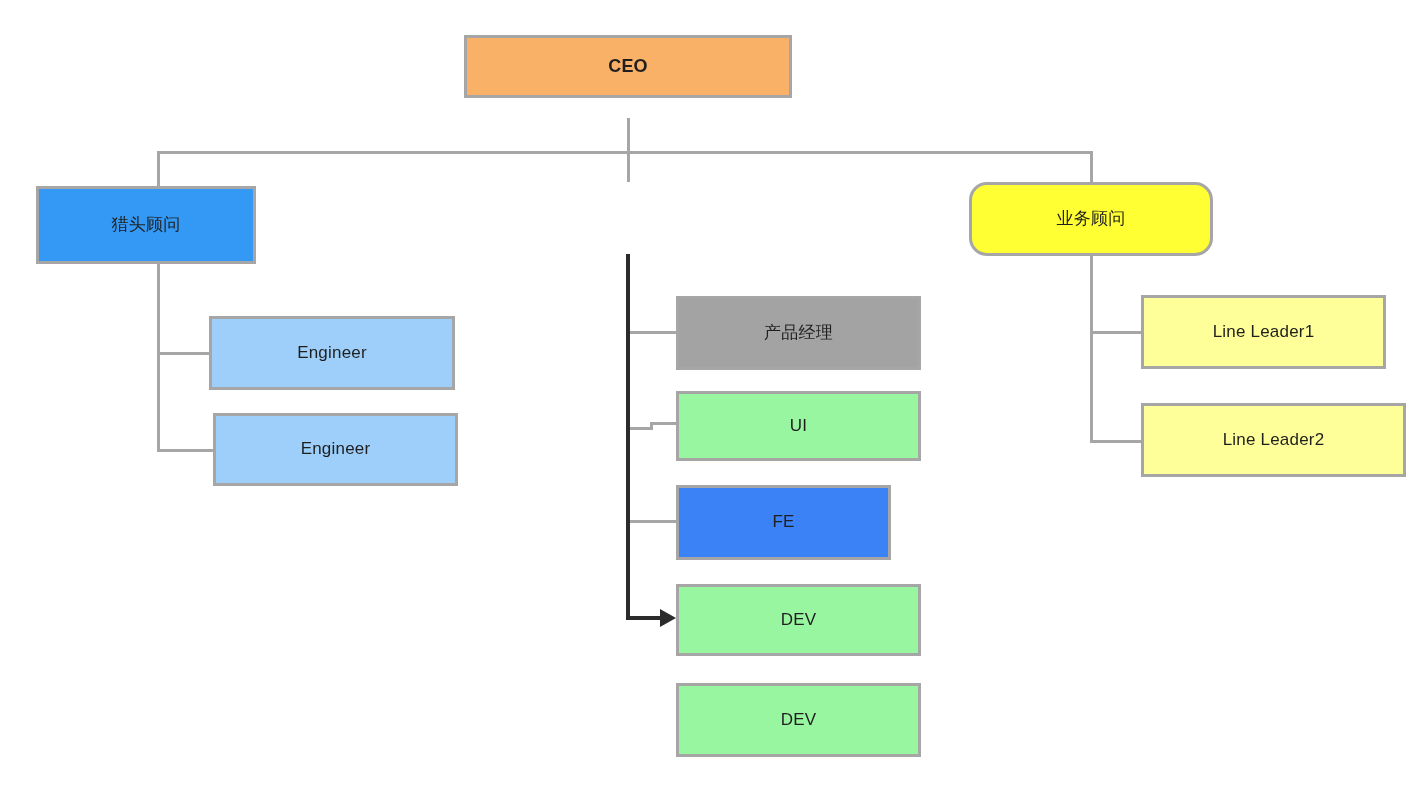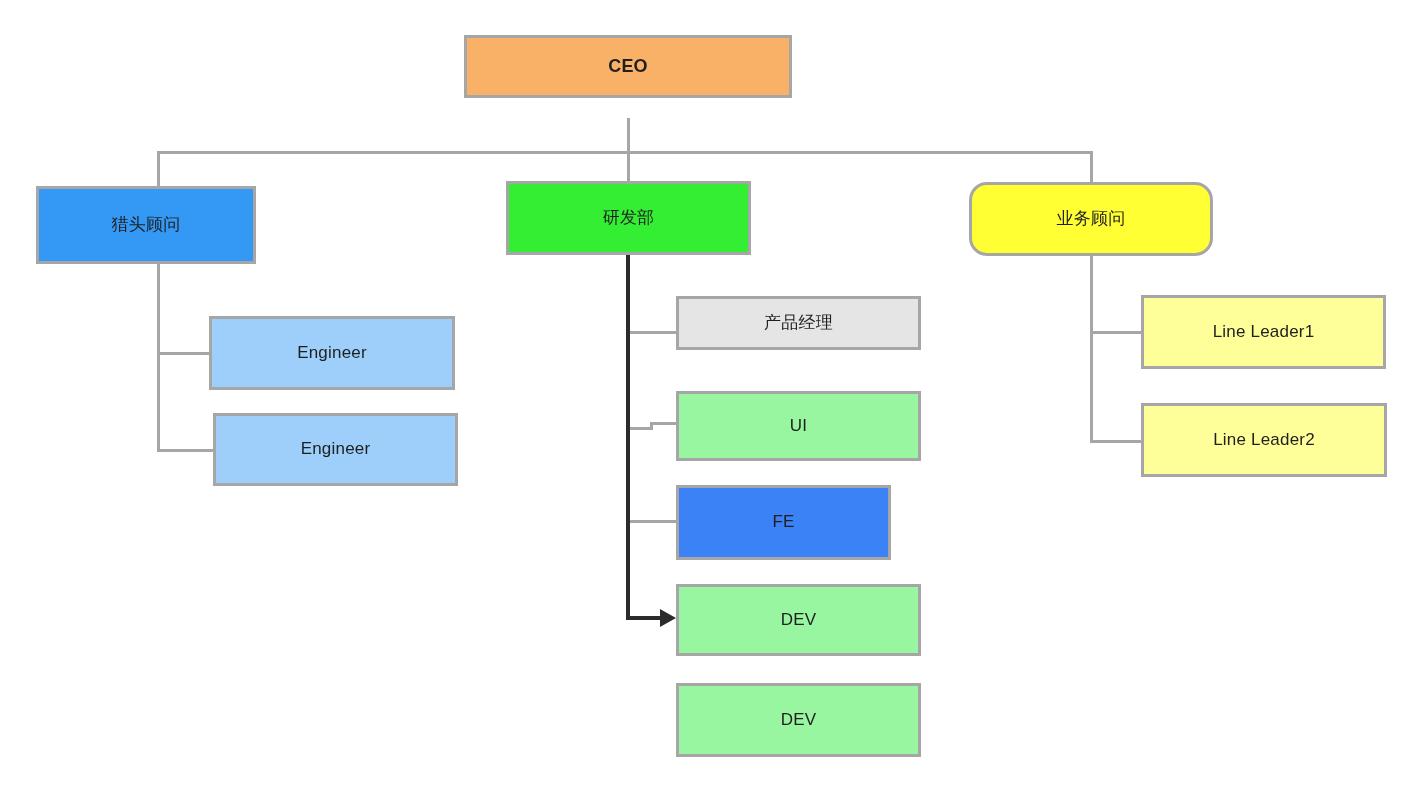--- a/index.html
+++ b/index.html
@@ -98,37 +98,34 @@
   <div class="edge h" style="left:1090px; top:440px; width:54px;"></div>
 
   <div class="node bold" style="left:464px; top:35px; width:328px; height:63px; background:#f9b067;">
     <span class="label">CEO</span>
   </div>
 
   <div class="node" style="left:36px; top:186px; width:220px; height:78px; background:#3399f5;">
     <span class="label">猎头顾问</span>
   </div>
 
-  <div class="node" style="left:506px; top:181px; width:245px; height:74px; background:#33ee33;">
-    <span class="label">研发部</span>
-  </div>
 
   <div class="node" style="left:969px; top:182px; width:244px; height:74px; background:#ffff33;border-radius:18px;">
     <span class="label">业务顾问</span>
   </div>
 
   <div class="node" style="left:209px; top:316px; width:246px; height:74px; background:#9dcffa;">
     <span class="label">Engineer</span>
   </div>
 
   <div class="node" style="left:213px; top:413px; width:245px; height:73px; background:#9dcffa;">
     <span class="label">Engineer</span>
   </div>
 
-  <div class="node" style="left:676px; top:296px; width:245px; height:54px; background:#e5e5e5;">
+  <div class="node" style="left:676px; top:296px; width:245px; height:74px; background:#a3a3a3;">
     <span class="label">产品经理</span>
   </div>
 
   <div class="node" style="left:676px; top:391px; width:245px; height:70px; background:#98f5a0;">
     <span class="label">UI</span>
   </div>
 
   <div class="node" style="left:676px; top:485px; width:215px; height:75px; background:#3b82f6;">
     <span class="label">FE</span>
   </div>
@@ -138,17 +135,17 @@
   </div>
 
   <div class="node" style="left:676px; top:683px; width:245px; height:74px; background:#98f5a0;">
     <span class="label">DEV</span>
   </div>
 
   <div class="node" style="left:1141px; top:295px; width:245px; height:74px; background:#ffff99;">
     <span class="label">Line Leader1</span>
   </div>
 
-  <div class="node" style="left:1141px; top:403px; width:246px; height:74px; background:#ffff99;">
+  <div class="node" style="left:1141px; top:403px; width:265px; height:74px; background:#ffff99;">
     <span class="label">Line Leader2</span>
   </div>
 
 </div>
 
 </body></html>

